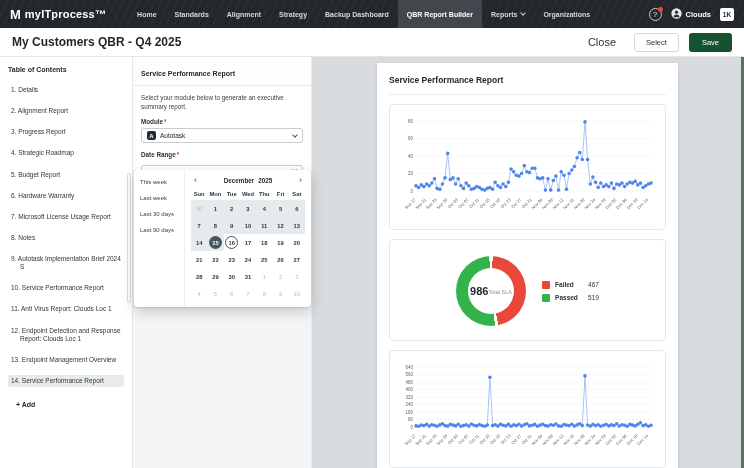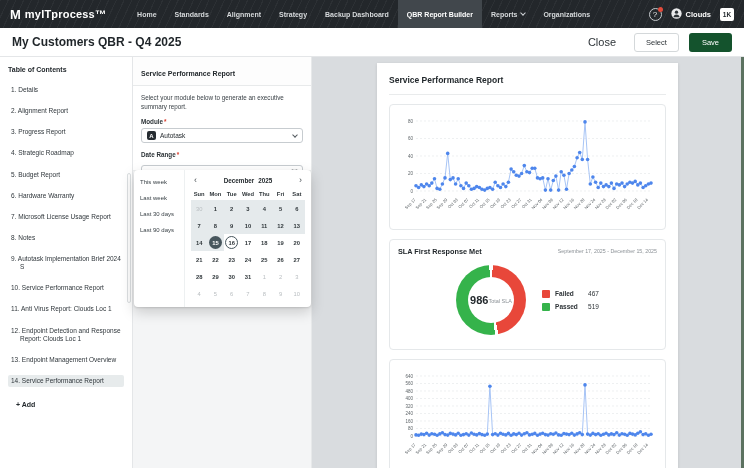--- a/index.html
+++ b/index.html
@@ -516,24 +516,20 @@
             <text x="197.5505617977528" y="85" text-anchor="end" class="xtick" transform="rotate(-45 197.5505617977528 85)">Nov 24</text>
             <text x="208.1123595505618" y="85" text-anchor="end" class="xtick" transform="rotate(-45 208.1123595505618 85)">Nov 28</text>
             <text x="218.67415730337078" y="85" text-anchor="end" class="xtick" transform="rotate(-45 218.67415730337078 85)">Dec 02</text>
             <text x="229.23595505617976" y="85" text-anchor="end" class="xtick" transform="rotate(-45 229.23595505617976 85)">Dec 06</text>
             <text x="239.79775280898878" y="85" text-anchor="end" class="xtick" transform="rotate(-45 239.79775280898878 85)">Dec 10</text>
             <text x="250.35955056179776" y="85" text-anchor="end" class="xtick" transform="rotate(-45 250.35955056179776 85)">Dec 14</text>
           </svg>
       </div>
 
       <div class="card">
-        <div class="card-head">
-          <span class="card-title">SLA First Response Met</span>
-          <span class="card-date">September 17, 2025 - December 15, 2025</span>
-        </div>
         <div class="donut-area">
           <div class="donut" id="donut" style="background: conic-gradient(rgb(255, 255, 255) 0%, rgb(255, 255, 255) 0.8%, rgb(232, 71, 58) 0.8%, rgb(232, 71, 58) 46.5631%, rgb(255, 255, 255) 46.5631%, rgb(255, 255, 255) 48.1631%, rgb(53, 179, 75) 48.1631%, rgb(53, 179, 75) 99.2%, rgb(255, 255, 255) 99.2%, rgb(255, 255, 255) 100%);">
             <div class="donut-hole">
               <span class="donut-value">986</span>
               <span class="donut-label">Total SLA</span>
             </div>
           </div>
           <div class="legend">
             <div class="legend-row">
               <span class="legend-swatch" id="legend-sw-0" style="background: rgb(232, 71, 58);"></span>

